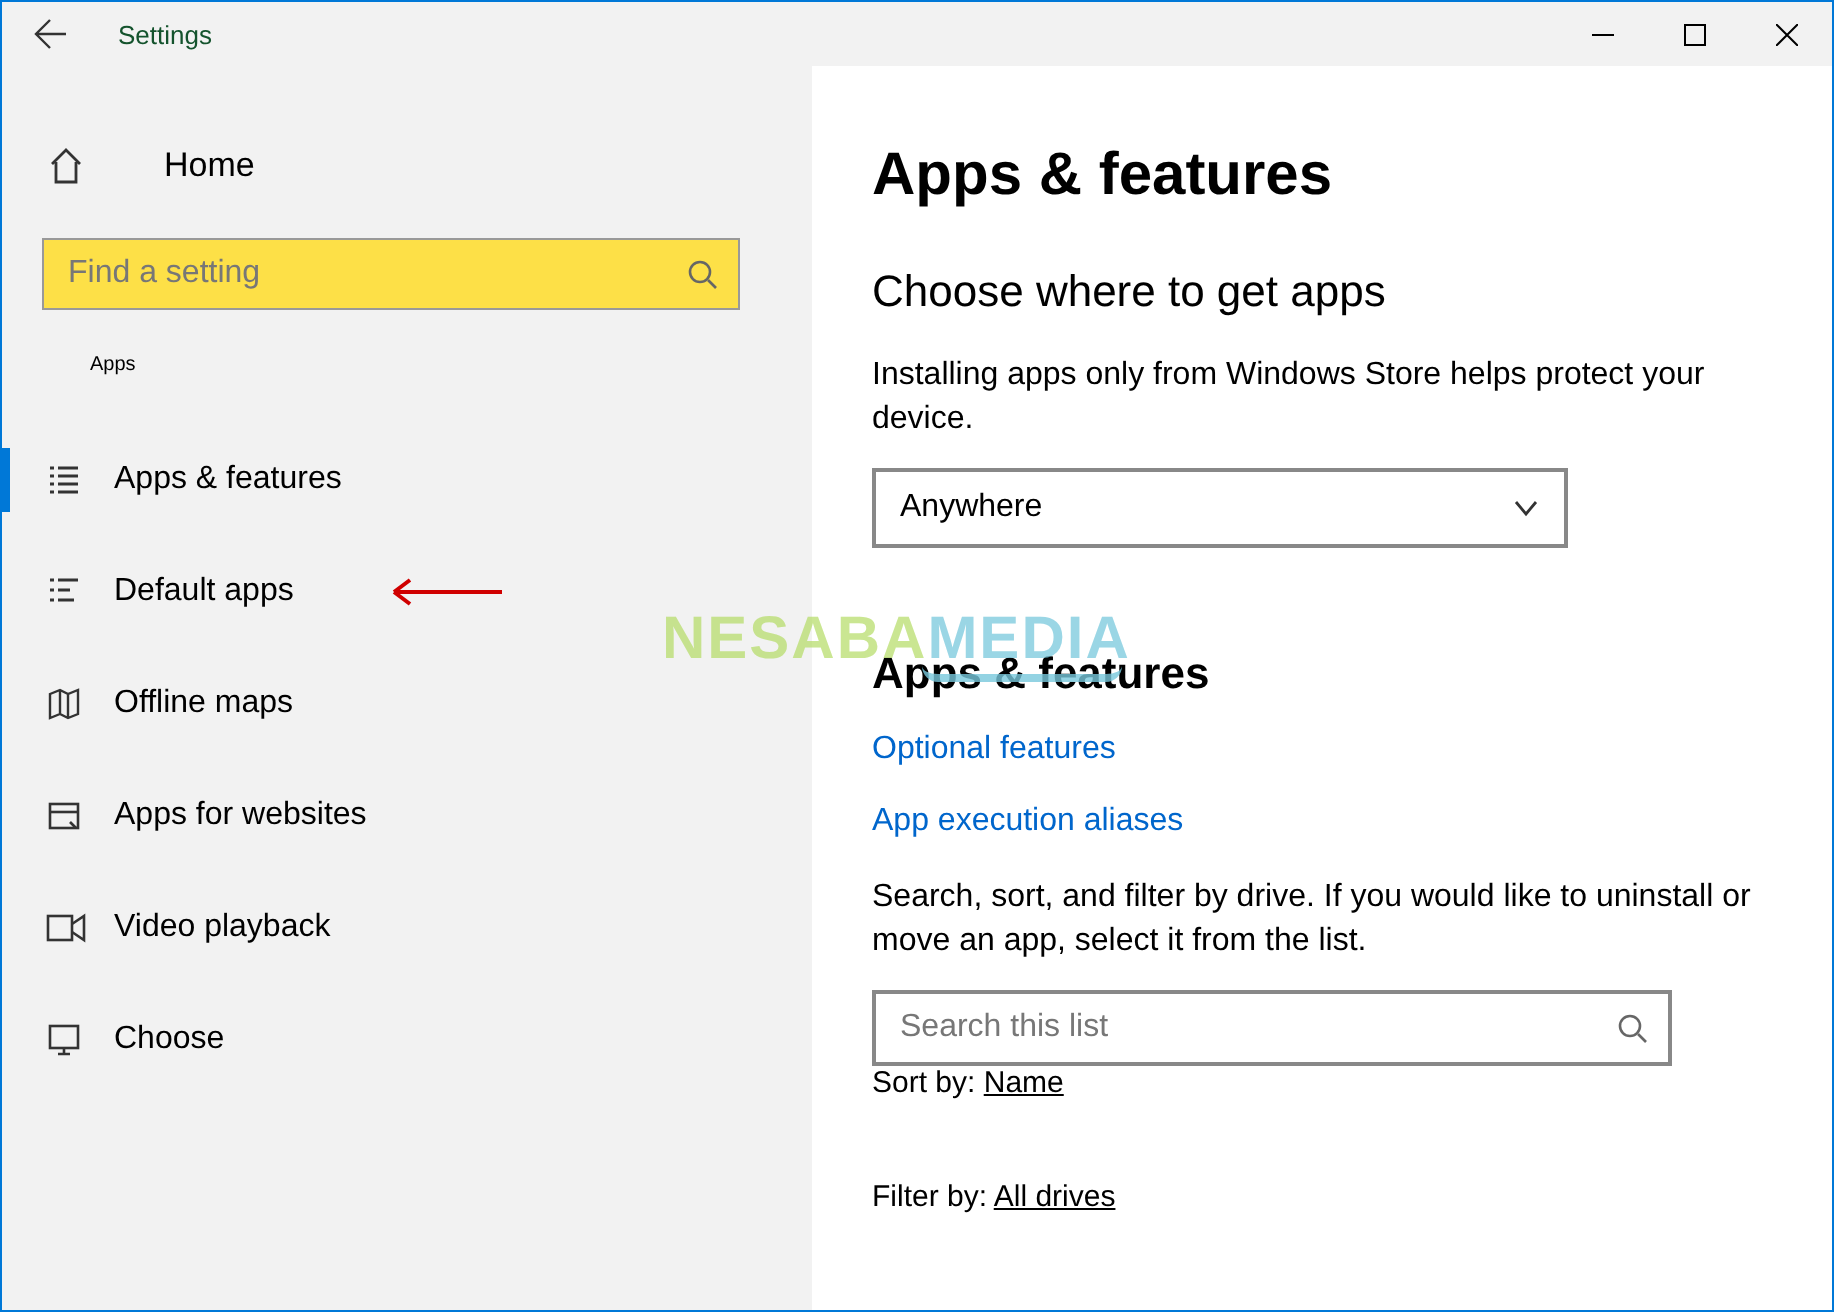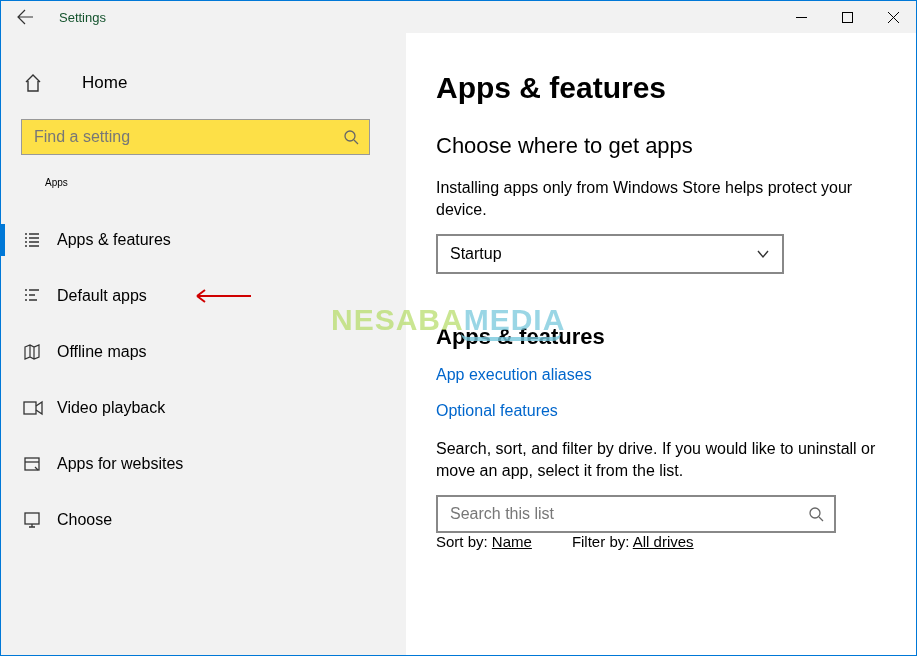--- a/index.html
+++ b/index.html
@@ -157,20 +157,21 @@
   .list-input {
     flex:1; border:none; outline:none;
     font-size:16px; font-family:inherit;
     background:transparent;
   }
   .list-input::placeholder{ color:#777; }
   .sortrow {
     font-size: 15px;
     display:flex;
     gap: 40px;
+    flex-direction: column;
   }
   .sortrow .val { text-decoration: underline; }
   .watermark {
     position: absolute;
     left: 330px; top: 302px;
     font-size: 30px;
     font-weight: 700;
     letter-spacing: 1px;
     color: rgba(180,220,100,0.7);
     font-family: Arial, sans-serif;
@@ -268,67 +269,67 @@
         <span class="icon-slot">
           <svg width="18" height="18" viewBox="0 0 18 18">
               <path d="M2 4 L7 2 L11 4 L16 2 V14 L11 16 L7 14 L2 16 Z M7 2 V14 M11 4 V16" stroke="#333" stroke-width="1.2" fill="none"></path>
             </svg>
         </span>
         <span>Offline maps</span>
       </div>
 
       <div class="nav-item">
         <span class="icon-slot">
+          <svg width="18" height="18" viewBox="0 0 18 18">
+              <rect x="2" y="3" width="14" height="12" stroke="#333" stroke-width="1.3" fill="none"></rect>
+              <path d="M2 7 H16" stroke="#333" stroke-width="1.3"></path>
+              <path d="M12 12 L15 15" stroke="#333" stroke-width="1.3"></path>
+            </svg>
+        </span>
+        <span>Apps for websites</span>
+      </div>
+
+      <div class="nav-item">
+        <span class="icon-slot">
           <svg width="20" height="16" viewBox="0 0 20 16">
               <rect x="1" y="2" width="12" height="12" stroke="#333" stroke-width="1.3" fill="none"></rect>
               <path d="M13 6 L19 2 V14 L13 10" stroke="#333" stroke-width="1.3" fill="none"></path>
             </svg>
         </span>
         <span>Video playback</span>
       </div>
 
       <div class="nav-item">
         <span class="icon-slot">
           <svg width="18" height="18" viewBox="0 0 18 18">
-              <rect x="2" y="3" width="14" height="12" stroke="#333" stroke-width="1.3" fill="none"></rect>
-              <path d="M2 7 H16" stroke="#333" stroke-width="1.3"></path>
-              <path d="M12 12 L15 15" stroke="#333" stroke-width="1.3"></path>
-            </svg>
-        </span>
-        <span>Apps for websites</span>
-      </div>
-
-      <div class="nav-item">
-        <span class="icon-slot">
-          <svg width="18" height="18" viewBox="0 0 18 18">
               <rect x="2" y="2" width="14" height="11" stroke="#333" stroke-width="1.3" fill="none"></rect>
               <path d="M6 16 H12 M9 13 V16" stroke="#333" stroke-width="1.3"></path>
             </svg>
         </span>
         <span>Choose</span>
       </div>
 
     </div>
   </div>
 
   <div class="main">
     <h1>Apps &amp; features</h1>
 
     <h2>Choose where to get apps</h2>
     <p class="para">Installing apps only from Windows Store helps protect your device.</p>
     <div class="dropdown">
-      <span class="dd-label">Startup</span>
+      <span class="dd-label">Anywhere</span>
       <svg width="14" height="14" viewBox="0 0 14 14">
           <path d="M2 4 L7 10 L12 4" stroke="#333" stroke-width="1.4" fill="none"></path>
         </svg>
     </div>
 
     <h3>Apps &amp; features</h3>
+    <a class="link">Optional features</a>
     <a class="link">App execution aliases</a>
-    <a class="link">Optional features</a>
 
     <p class="para">Search, sort, and filter by drive. If you would like to uninstall or move an app, select it from the list.</p>
 
     <div class="list-search">
       <input class="list-input" placeholder="Search this list" style="">
       <svg width="16" height="16" viewBox="0 0 16 16">
           <circle cx="7" cy="7" r="5" stroke="#666" stroke-width="1.3" fill="none"></circle>
           <path d="M11 11 L15 15" stroke="#666" stroke-width="1.3"></path>
         </svg>
     </div>

